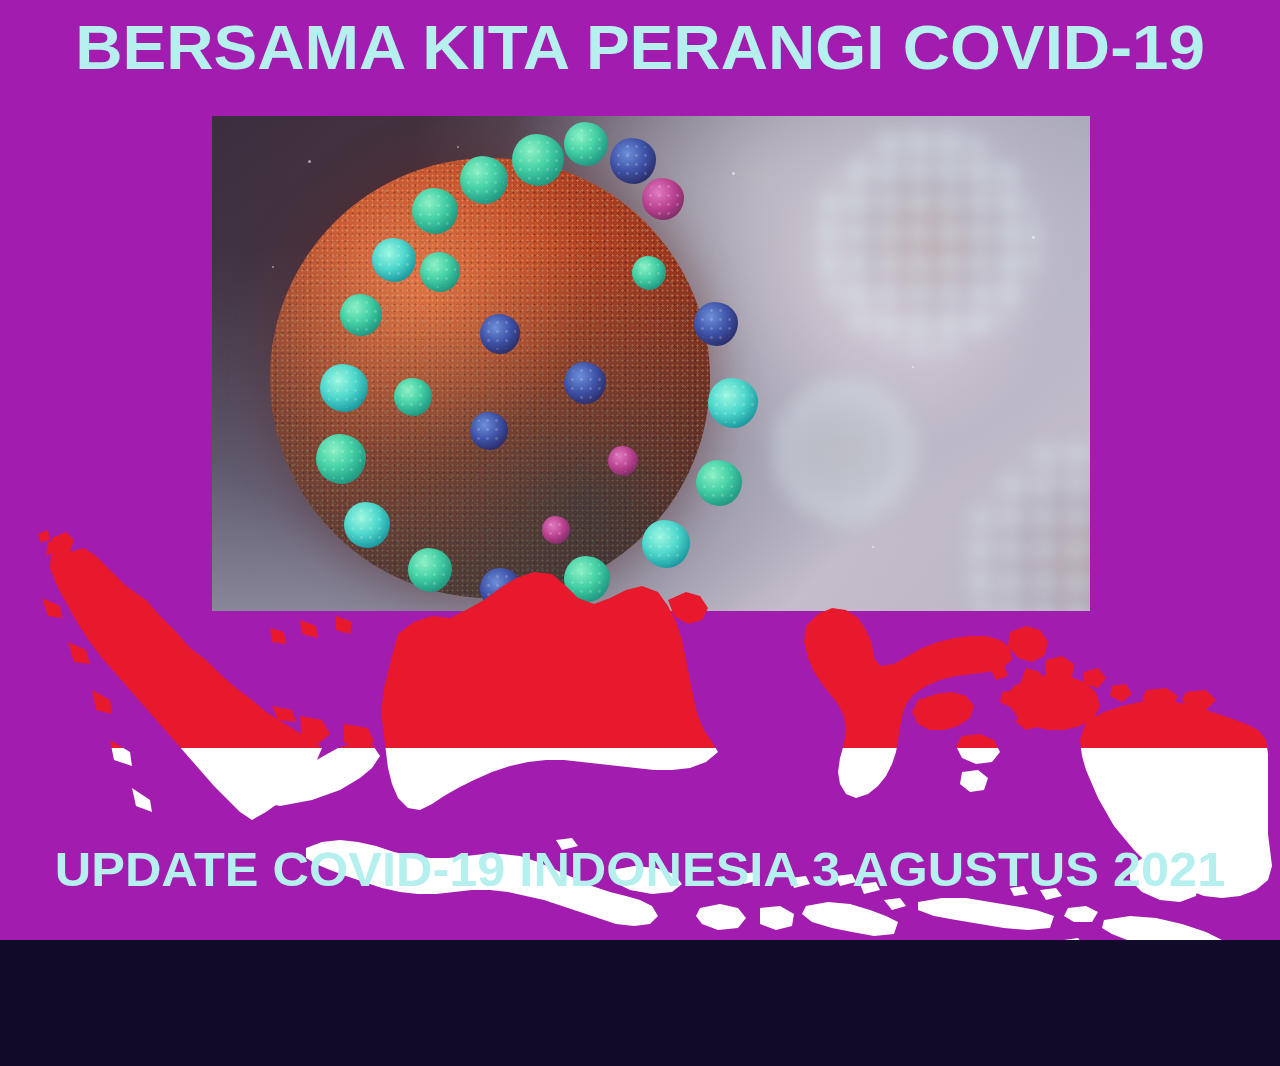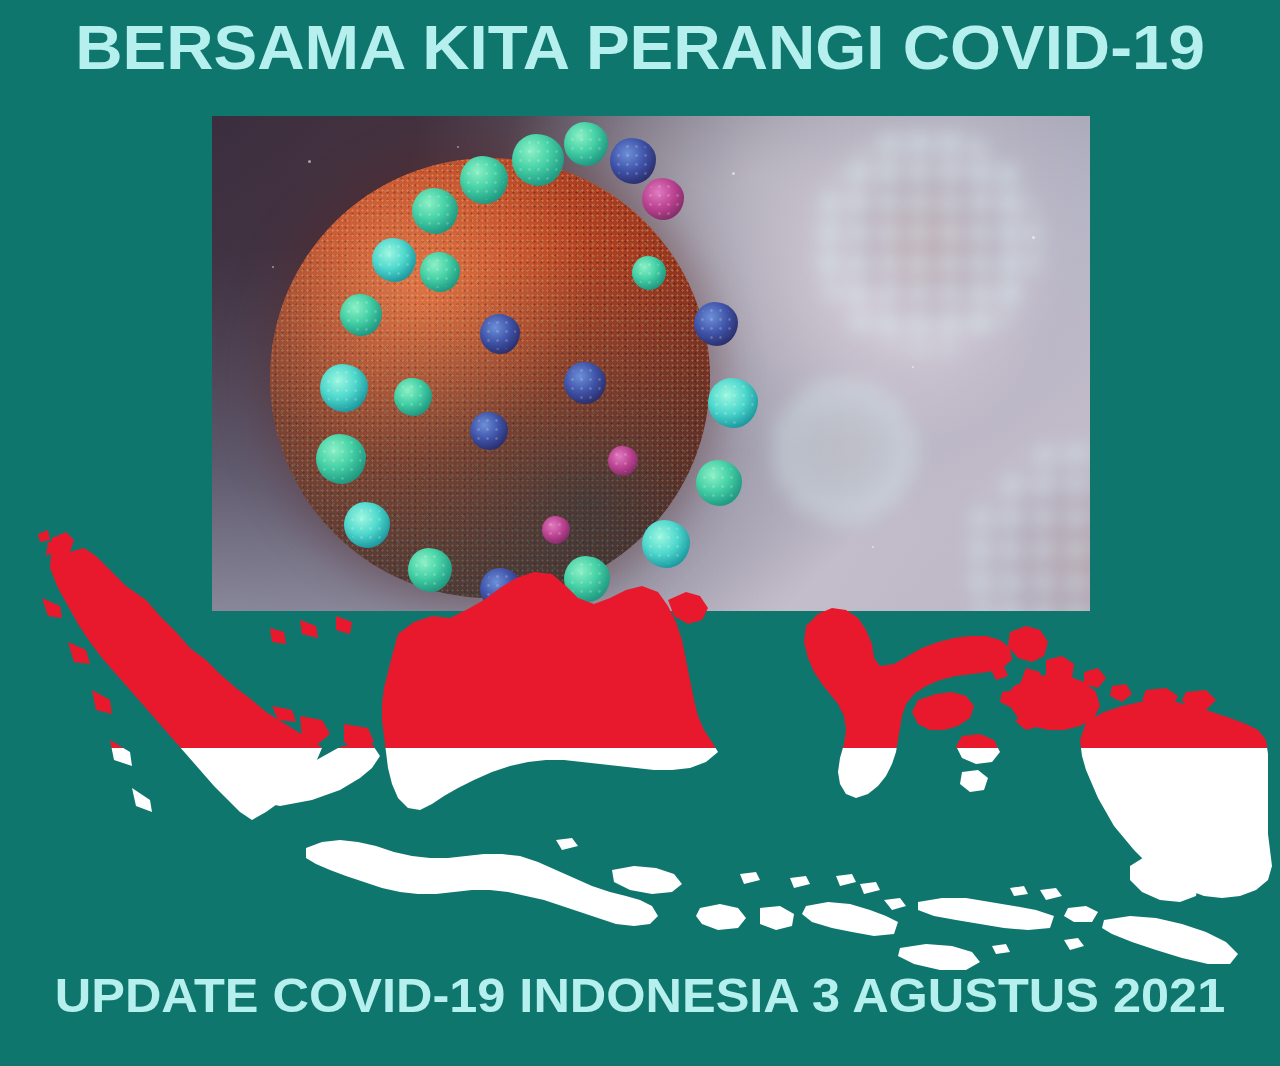--- a/index.html
+++ b/index.html
@@ -7,22 +7,22 @@
     width:1280px;height:1066px;
     background:#110B29;
     font-family:"Liberation Sans", sans-serif;
     overflow:hidden;
     position:relative;
   }
 
   
   #poster{
     position:relative;
-    width:1280px;height:1066px;
-    background:#0f766e;
+    width:1280px;height:940px;
+    background:#a21caf;
     overflow:hidden;
   }
 
   
   .headline{
     position:absolute;
     left:0; top:16px;
     width:1280px;
     text-align:center;
     color:#B5EFEE;

